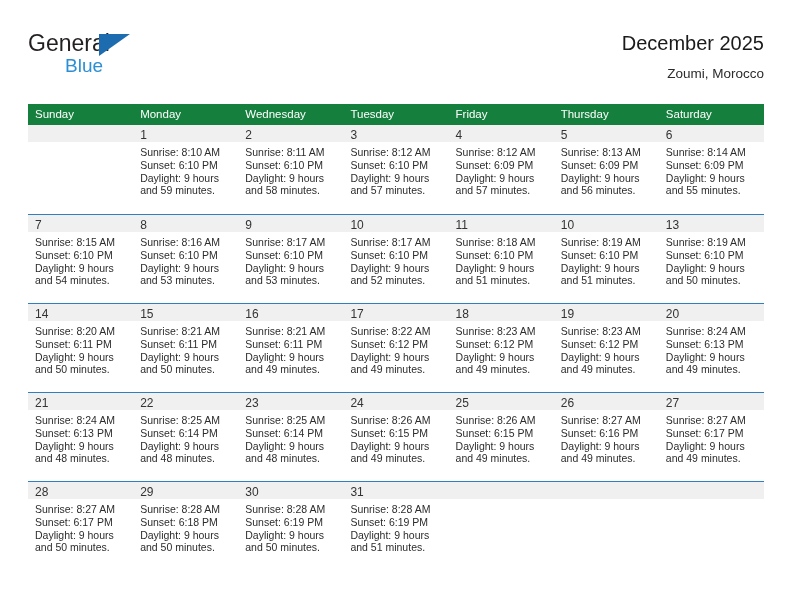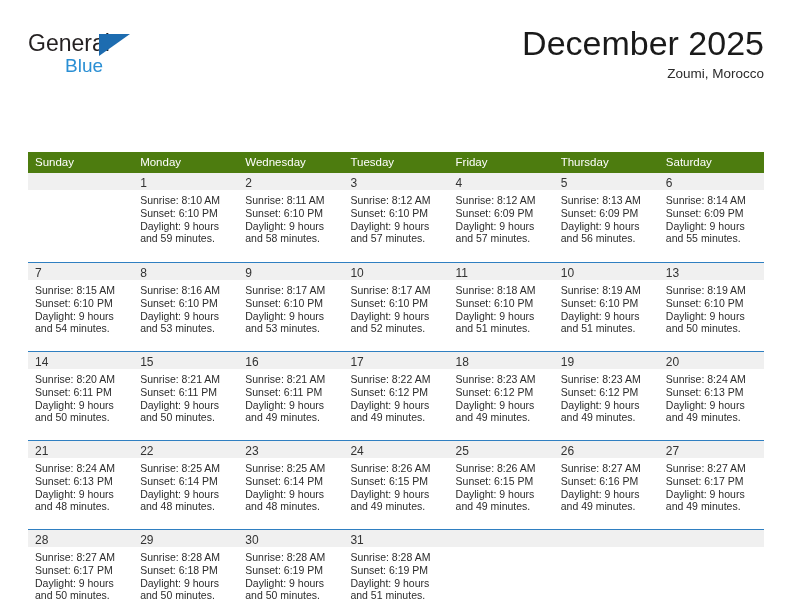--- a/index.html
+++ b/index.html
@@ -61,21 +61,21 @@
     color: #2a8fd4;
     line-height: 26px;
   }
   .title-wrap {
     position: absolute;
     right: 0;
     top: 0;
     text-align: right;
   }
   .cal-title {
-    font-size: 34px;
+    font-size: 20px;
     color: #1a1a1a;
     line-height: 38px;
     white-space: nowrap;
     font-weight: normal;
     margin: 0;
   }
   .cal-sub {
     font-size: 13.5px;
     color: #2b2b2b;
     line-height: 20px;
@@ -85,23 +85,22 @@
 
   
   .calendar {
     position: absolute;
     left: 28px;
     top: 104px;
     width: 736px;
   }
   .dow-row {
     display: flex;
-    background: #4d7c0f;
+    background: #15803d;
     height: 21px;
-    margin-top: 48px;
   }
   .dow-cell {
     flex: 1 1 0;
     color: #ffffff;
     font-size: 11.5px;
     line-height: 21px;
     padding-left: 7px;
     box-sizing: border-box;
     white-space: nowrap;
   }

